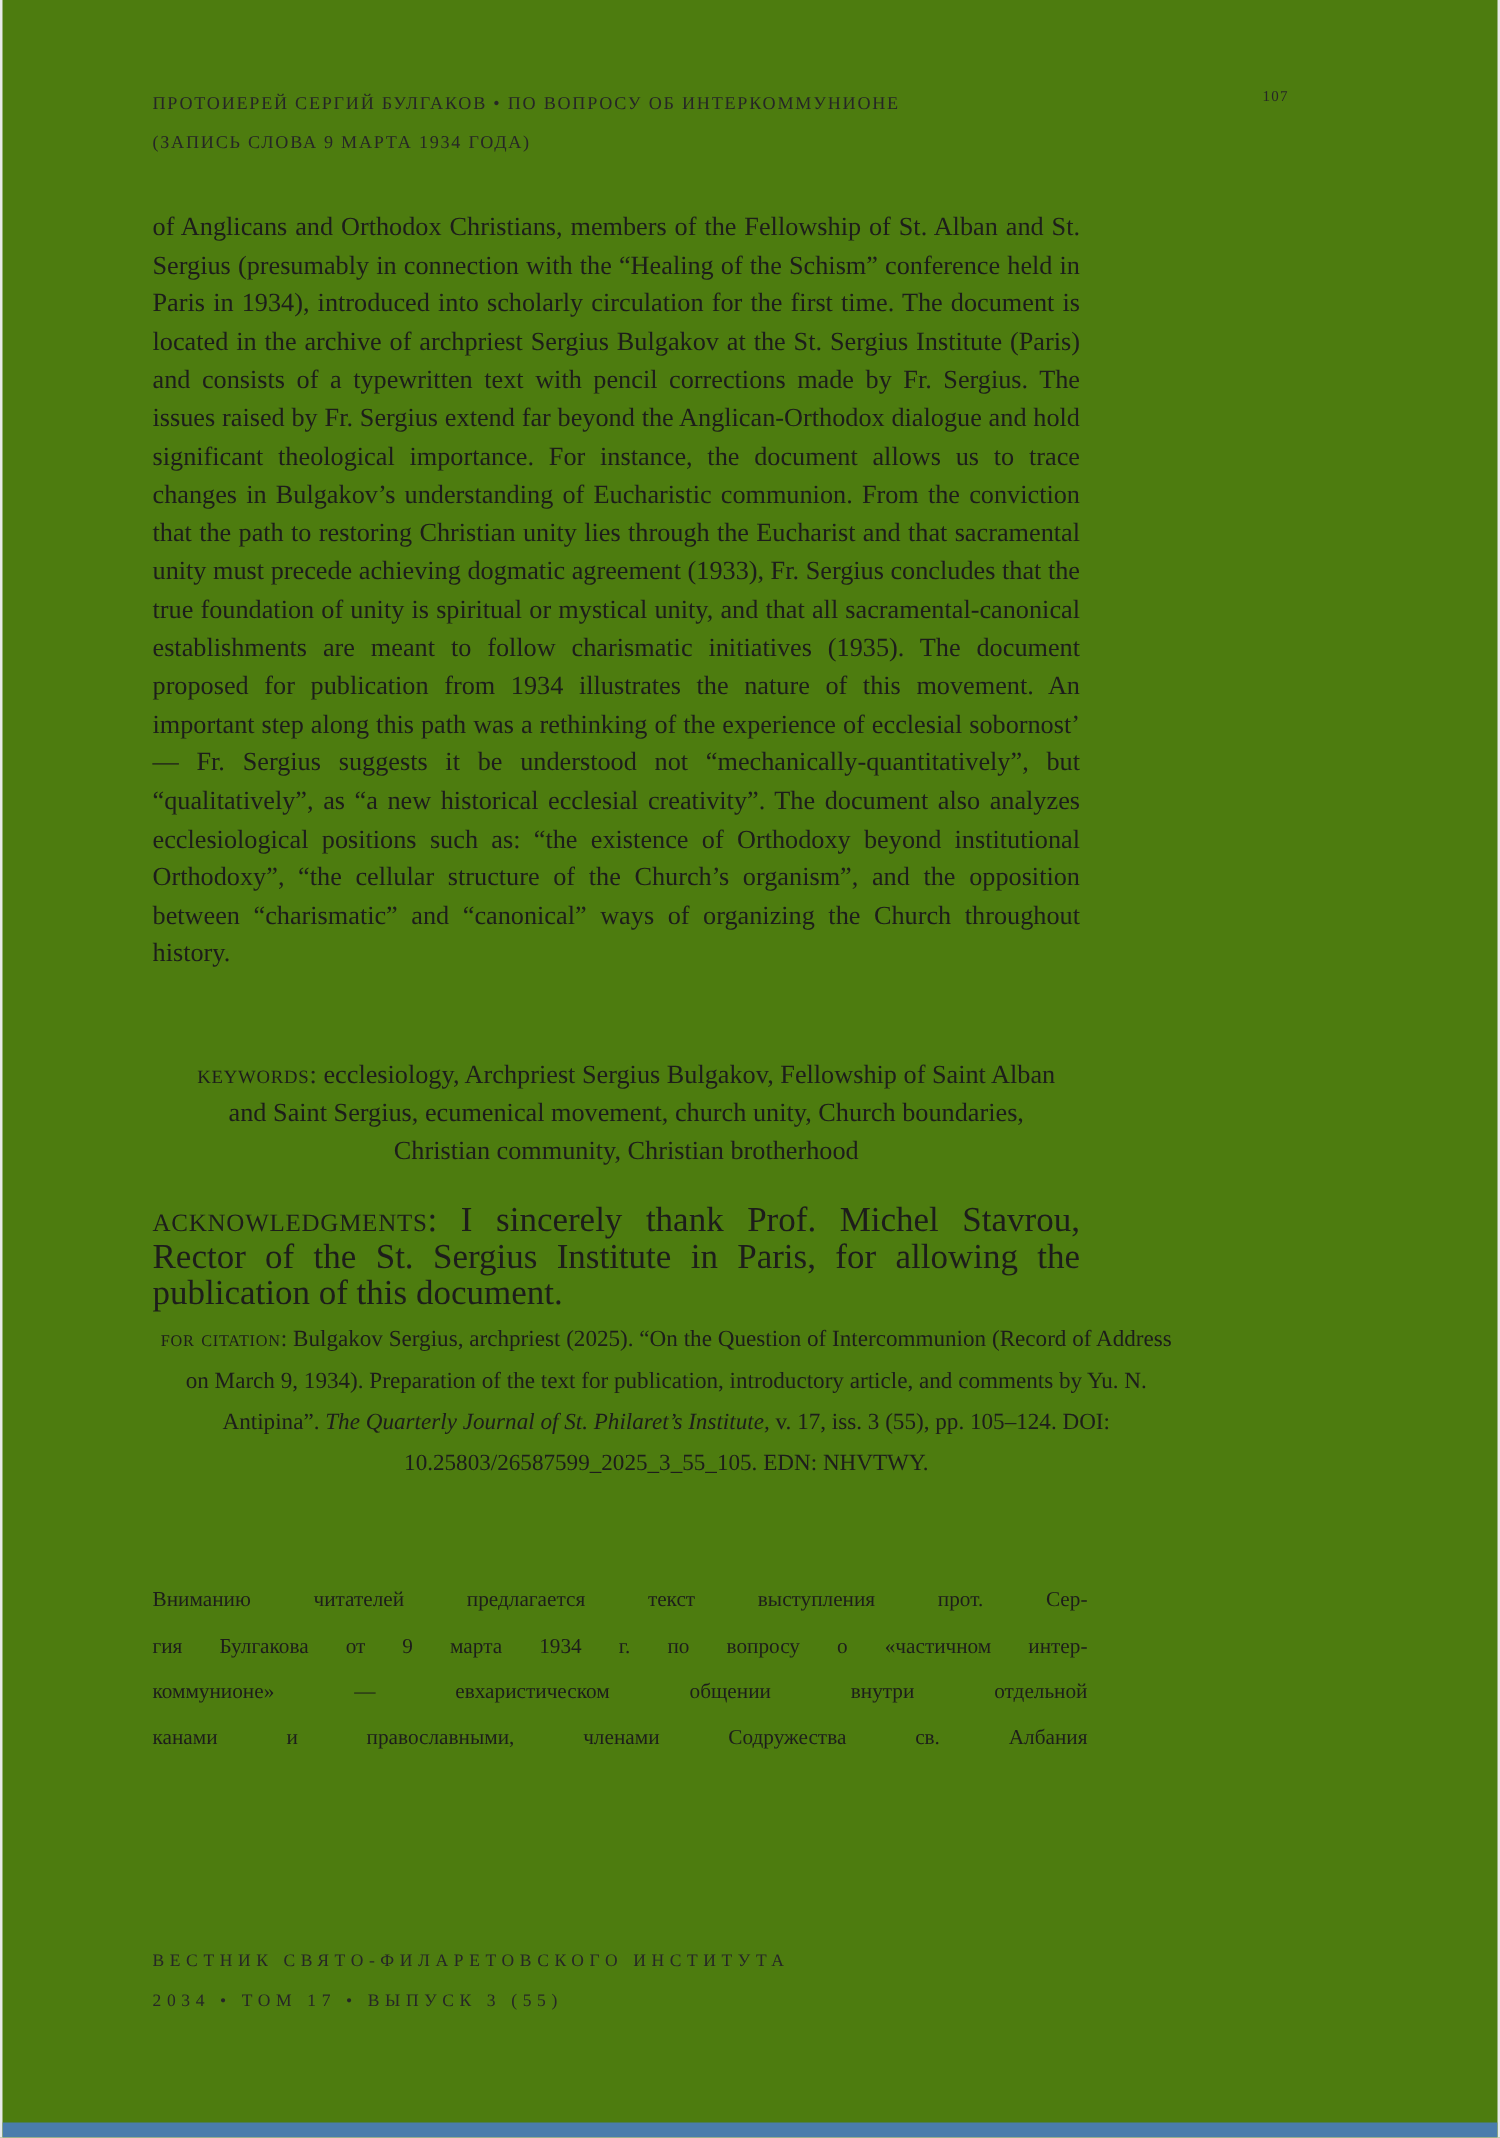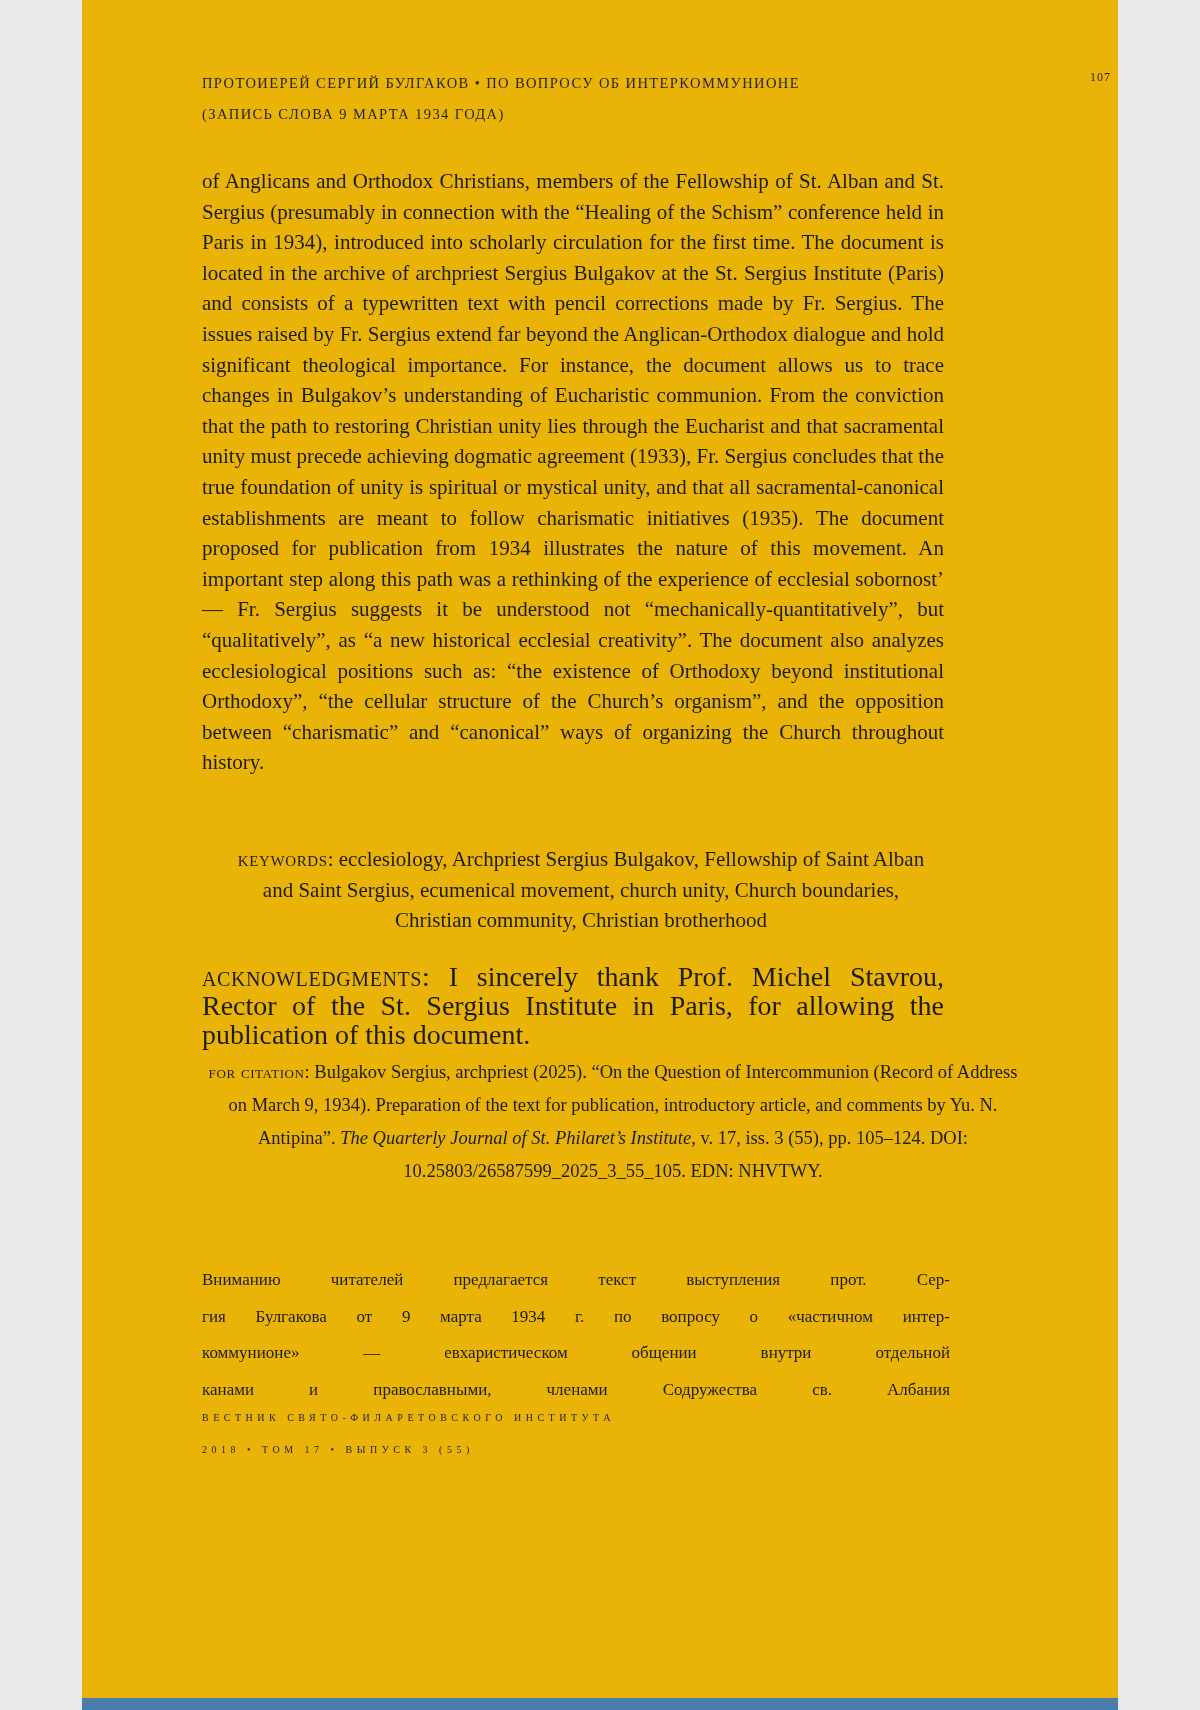--- a/index.html
+++ b/index.html
@@ -2,24 +2,24 @@
 <html><head>
 <meta charset="utf-8">
 <style>
   html, body {
     margin: 0;
     padding: 0;
     background: #e9e9e9;
   }
   .page {
     position: relative;
-    width: 1036px;
+    width: 1196px;
     height: 1710px;
     margin: 0 auto;
-    background: #eab308;
+    background: #4d7c0f;
     font-family: "Liberation Serif", "DejaVu Serif", serif;
     color: #1d1d1b;
     overflow: hidden;
   }
   .running-head {
     position: absolute;
     top: 68px;
     left: 120px;
     width: 780px;
     font-size: 14.5px;
@@ -85,23 +85,23 @@
     width: 748px;
     font-size: 17px;
     line-height: 36.6px;
   }
   .ru-line {
     text-align: justify;
     text-align-last: justify;
   }
   .footer {
     position: absolute;
-    top: 1402px;
+    top: 1554px;
     left: 120px;
-    font-size: 10px;
+    font-size: 14px;
     letter-spacing: 4.5px;
     line-height: 32px;
     color: #262626;
     white-space: nowrap;
   }
   .accent-bar {
     position: absolute;
     left: 0;
     bottom: 0;
     width: 100%;
@@ -131,18 +131,18 @@
 
   <section class="russian">
     <div class="ru-line">Вниманию читателей предлагается текст выступления прот. Сер-</div>
     <div class="ru-line">гия Булгакова от 9 марта 1934 г. по вопросу о «частичном интер-</div>
     <div class="ru-line">коммунионе» — евхаристическом общении внутри отдельной</div>
     <div class="ru-line">канами и православными, членами Содружества св. Албания</div>
   </section>
 
   <footer class="footer">
     <div class="f-line">ВЕСТНИК СВЯТО-ФИЛАРЕТОВСКОГО ИНСТИТУТА</div>
-    <div class="f-line">2018 • ТОМ 17 • ВЫПУСК 3 (55)</div>
+    <div class="f-line">2034 • ТОМ 17 • ВЫПУСК 3 (55)</div>
   </footer>
 
   <div class="accent-bar" style="background: rgb(74, 124, 172);"></div>
 
 </div>
 
 </body></html>

